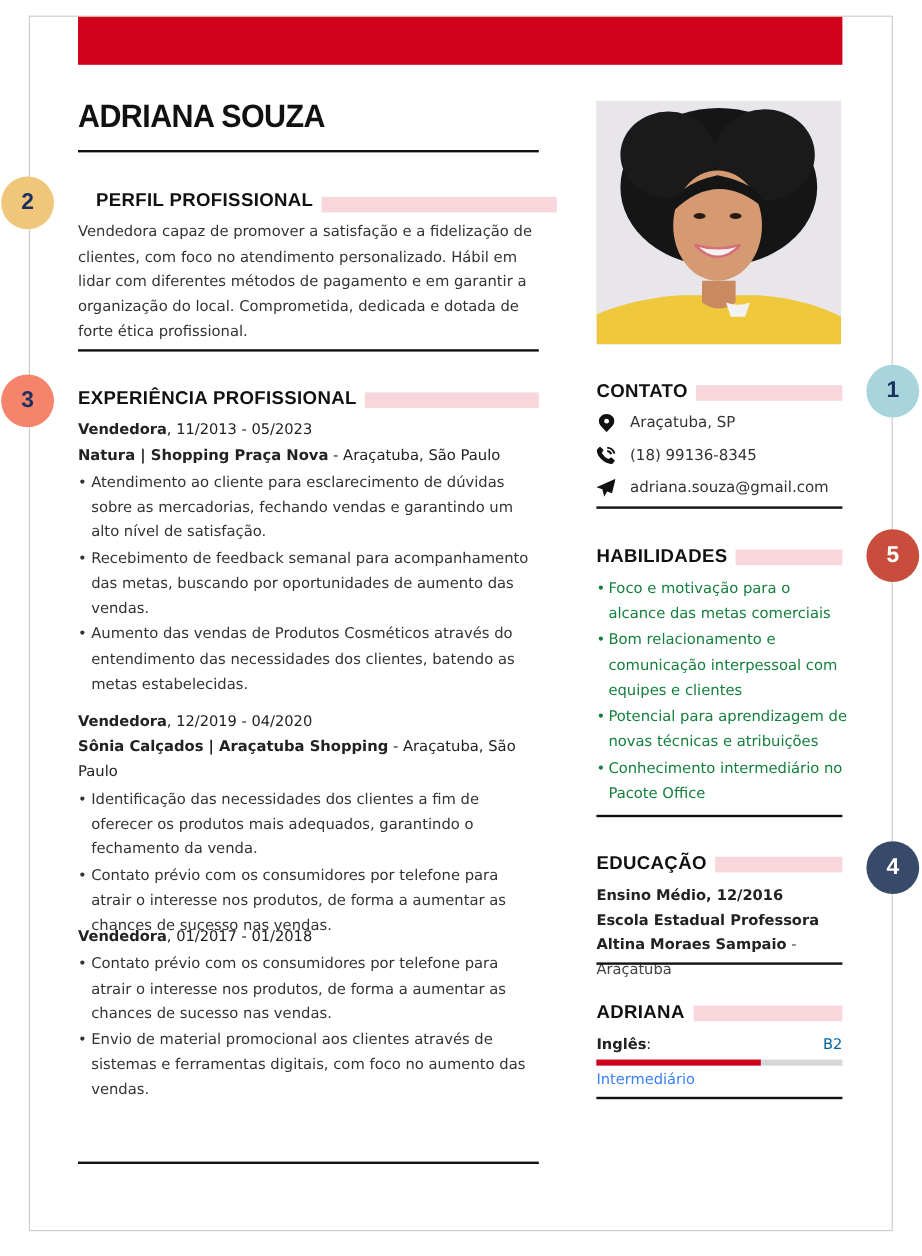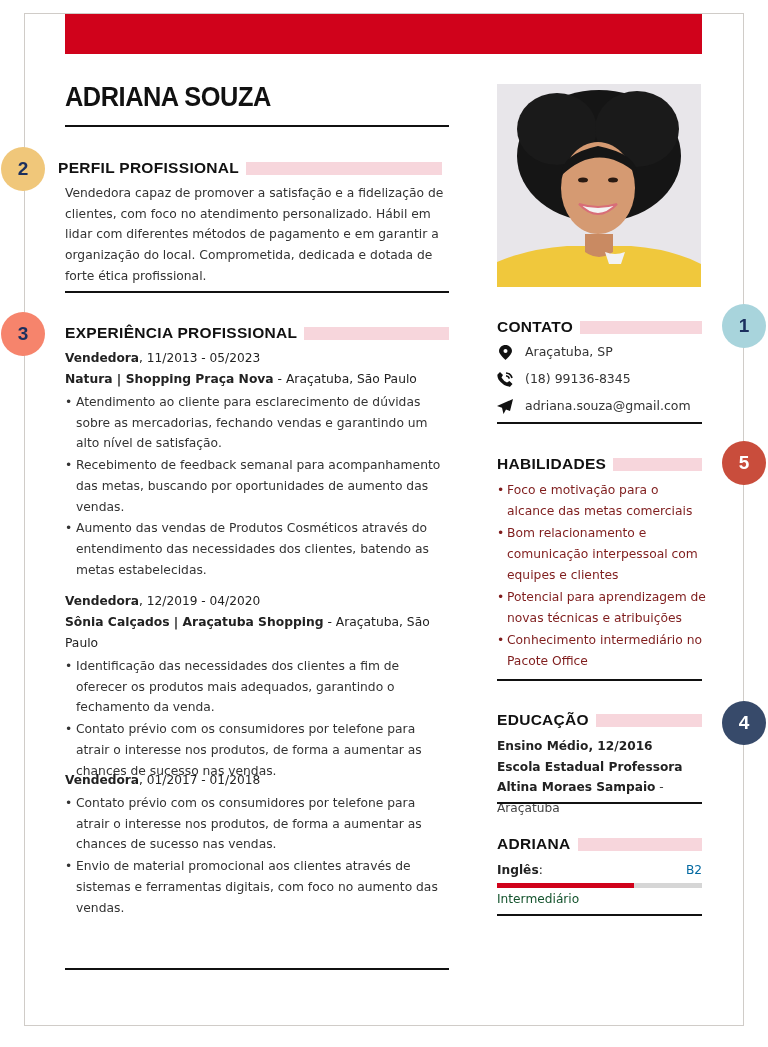--- a/index.html
+++ b/index.html
@@ -15,37 +15,37 @@
   .job .role { font-weight:bold; font-size:12.2px; line-height:21px; }
   .job .role .dates { font-weight:normal; }
   .job .comp { font-weight:bold; line-height:21px; }
   .job .comp .loc { font-weight:bold; }
   .job ul { margin:2px 0 0 0; padding:0; list-style:none; }
   .job li { position:relative; padding-left:11px; line-height:20.7px; color:#333; margin-bottom:1px; }
   .job li::before { content:"•"; position:absolute; left:0; top:0; }
   .photo { position:absolute; left:497px; top:84px; width:204px; height:203px; background:#e6e5e8; overflow:hidden; }
   .contact-row { position:absolute; left:497px; display:flex; align-items:flex-start; font-size:12.5px; color:#333; }
   .contact-row .ic { width:16px; height:16px; margin-right:12px; display:flex; align-items:center; justify-content:center; }
-  .skills { position:absolute; left:497px; top:480px; width:210px; margin:0; padding:0; list-style:none; font-size:12.3px; color:#7f1d1d; }
+  .skills { position:absolute; left:497px; top:480px; width:210px; margin:0; padding:0; list-style:none; font-size:12.3px; color:#15803d; }
   .skills li { position:relative; padding-left:10px; line-height:20.8px; margin-bottom:1.5px; }
   .skills li::before { content:"•"; position:absolute; left:0; }
   .edu { position:absolute; left:497px; top:736px; width:210px; font-size:12.2px; line-height:20.6px; color:#222; }
   .lang { position:absolute; left:497px; top:860px; width:205px; font-size:12.2px; color:#222; }
   .marker { position:absolute; width:44px; height:44px; border-radius:50%; display:flex; align-items:center; justify-content:center; font-family:"Liberation Sans", sans-serif; font-weight:bold; font-size:19px; }
 </style>
 </head>
 <body>
 
 <div class="page"></div>
 <div class="topbar"></div>
 
 <div class="name">ADRIANA SOUZA</div>
 <div class="rule" style="left:65px;top:125px;width:384px;"></div>
 
-<div class="sec-title" style="left:58px;top:159px;width:384px;">
+<div class="sec-title" style="left:80px;top:159px;width:384px;align-items:flex-end;">
   <span>PERFIL PROFISSIONAL</span>
   <span class="bar" style="flex:1"></span>
 </div>
 <div class="para" style="left:65px;top:183px;width:390px;">
   <div>Vendedora capaz de promover a satisfação e a fidelização de</div>
   <div>clientes, com foco no atendimento personalizado. Hábil em</div>
   <div>lidar com diferentes métodos de pagamento e em garantir a</div>
   <div>organização do local. Comprometida, dedicada e dotada de</div>
   <div>forte ética profissional.</div>
 </div>
@@ -161,21 +161,21 @@
   <span class="bar" style="flex:1"></span>
 </div>
 <div class="lang">
   <div style="display:flex;justify-content:space-between;line-height:20px;">
     <span><b>Inglês</b><span>:</span></span>
     <span style="color:#0369a1">B2</span>
   </div>
   <div style="height:5px;background:#d6d6d6;margin-top:3px;position:relative;">
     <div style="position:absolute;left:0;top:0;height:5px;width:67%;background:#d0021b;"></div>
   </div>
-  <div style="line-height:20px;color:#14532d;margin-top:1px;">Intermediário</div>
+  <div style="line-height:20px;color:#3b82f6;margin-top:1px;">Intermediário</div>
 </div>
 <div class="rule" style="left:497px;top:914px;width:205px;"></div>
 
 <div class="marker" style="left:722px;top:304px;background:#a8d4dc;color:#1b2f5e;">1</div>
 <div class="marker" style="left:1px;top:147px;background:#f0c77a;color:#1b2f5e;">2</div>
 <div class="marker" style="left:1px;top:312px;background:#f6846c;color:#1b2f5e;">3</div>
 <div class="marker" style="left:722px;top:701px;background:#374a6a;color:#ffffff;">4</div>
 <div class="marker" style="left:722px;top:441px;background:#c94d3c;color:#ffffff;">5</div>
 
 </body></html>

